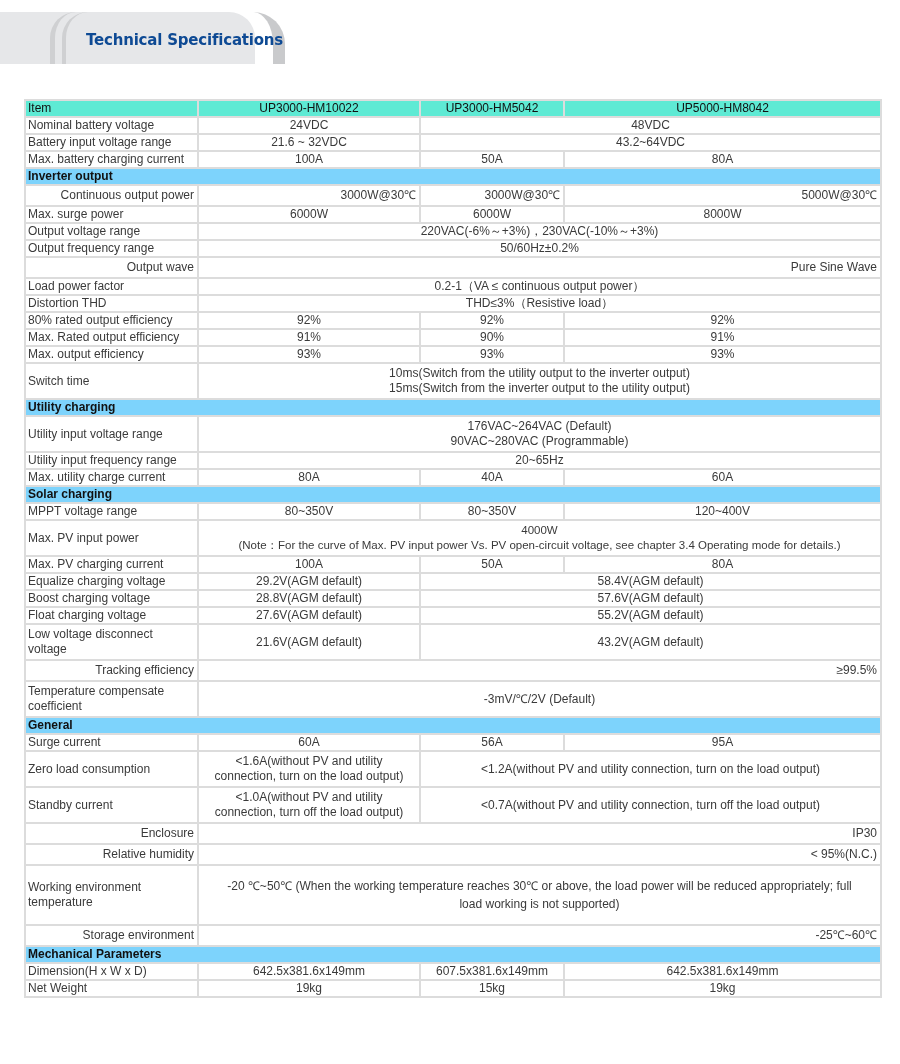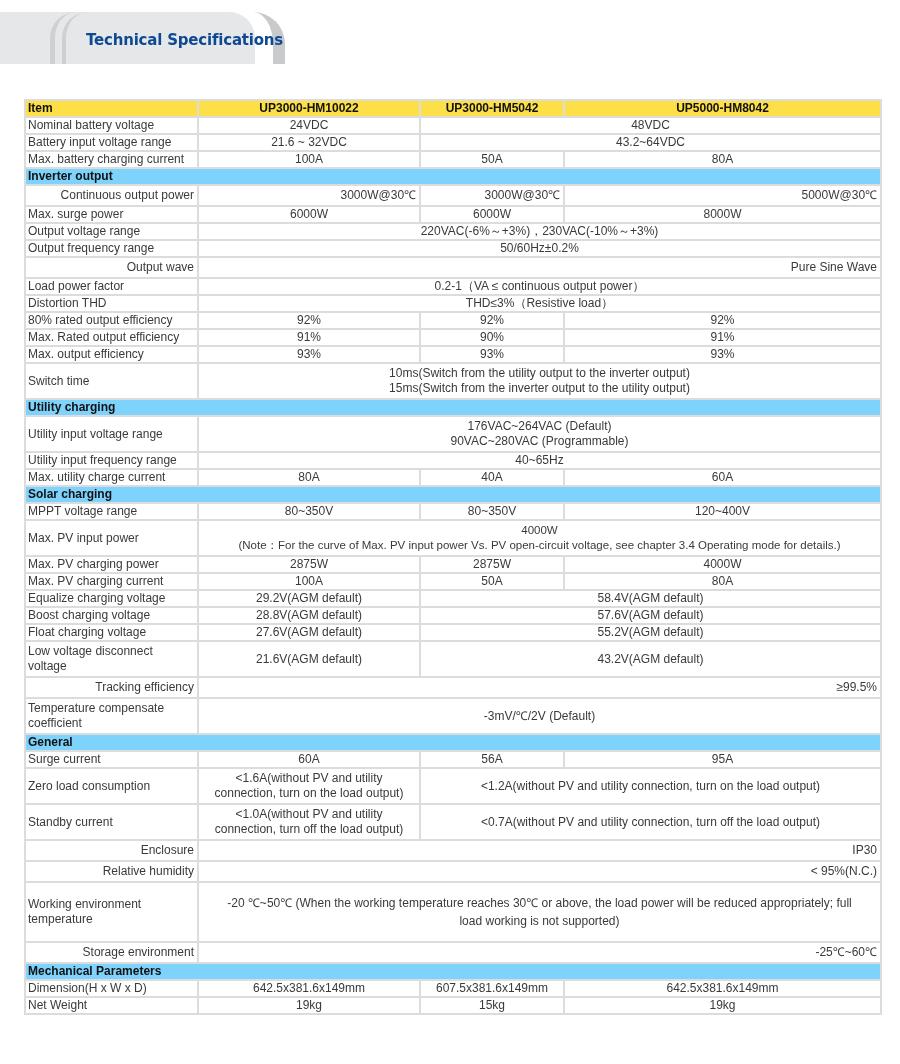--- a/index.html
+++ b/index.html
@@ -13,21 +13,21 @@
   .banner .title { position:absolute; left:86px; top:19px; font-family:"DejaVu Sans", sans-serif; font-size:15px; font-weight:bold; color:#0e4a94; letter-spacing:-0.2px; white-space:nowrap; }
 
   table.spec { position:absolute; left:24px; top:99px; width:856px; border-collapse:collapse; table-layout:fixed; font-size:12px; color:#3a3a3a; }
   table.spec col.c0 { width:173px; }
   table.spec col.c1 { width:222px; }
   table.spec col.c2 { width:144px; }
   table.spec col.c3 { width:317px; }
   table.spec td { border:2px solid #dcdcdc; padding:0 3px; text-align:center; line-height:15px; height:15px; vertical-align:middle; overflow:hidden; }
   table.spec td.lbl { text-align:left; padding-left:2px; }
   table.spec tr.sec td { background:#7dd3fc; font-weight:bold; color:#111; text-align:left; padding-left:2px; }
-  table.spec tr.hdr td { background:#fde047; font-weight:bold; color:#111; }
+  table.spec tr.hdr td { background:#5eead4; font-weight:normal; color:#111; }
   table.spec tr.hdr td.lbl { text-align:left; }
   table.spec tr.tall td { height:34px; }
   table.spec tr.mid td { height:19px;text-align:right; }
   .ml span { display:block; }
 </style>
 </head>
 <body>
 
 <div class="banner">
   <div class="bg"></div>
@@ -132,21 +132,21 @@
     </tr>
     <tr class="tall">
       <td class="lbl">Utility input voltage range</td>
       <td colspan="3" class="ml">
         <span>176VAC~264VAC (Default)</span>
         <span>90VAC~280VAC (Programmable)</span>
       </td>
     </tr>
     <tr>
       <td class="lbl">Utility input frequency range</td>
-      <td colspan="3">40~65Hz</td>
+      <td colspan="3">20~65Hz</td>
     </tr>
     <tr>
       <td class="lbl">Max. utility charge current</td>
       <td>80A</td>
       <td>40A</td>
       <td>60A</td>
     </tr>
     <tr class="sec">
       <td colspan="4">Solar charging</td>
     </tr>
@@ -157,26 +157,20 @@
       <td>120~400V</td>
     </tr>
     <tr class="tall">
       <td class="lbl">Max. PV input power</td>
       <td colspan="3" class="ml" style="font-size:11.5px;">
         <span>4000W</span>
         <span>(Note：For the curve of Max. PV input power Vs. PV open-circuit voltage, see chapter 3.4 Operating mode for details.)</span>
       </td>
     </tr>
     <tr>
-      <td class="lbl">Max. PV charging power</td>
-      <td>2875W</td>
-      <td>2875W</td>
-      <td>4000W</td>
-    </tr>
-    <tr>
       <td class="lbl">Max. PV charging current</td>
       <td>100A</td>
       <td>50A</td>
       <td>80A</td>
     </tr>
     <tr>
       <td class="lbl">Equalize charging voltage</td>
       <td>29.2V(AGM default)</td>
       <td colspan="2">58.4V(AGM default)</td>
     </tr>

